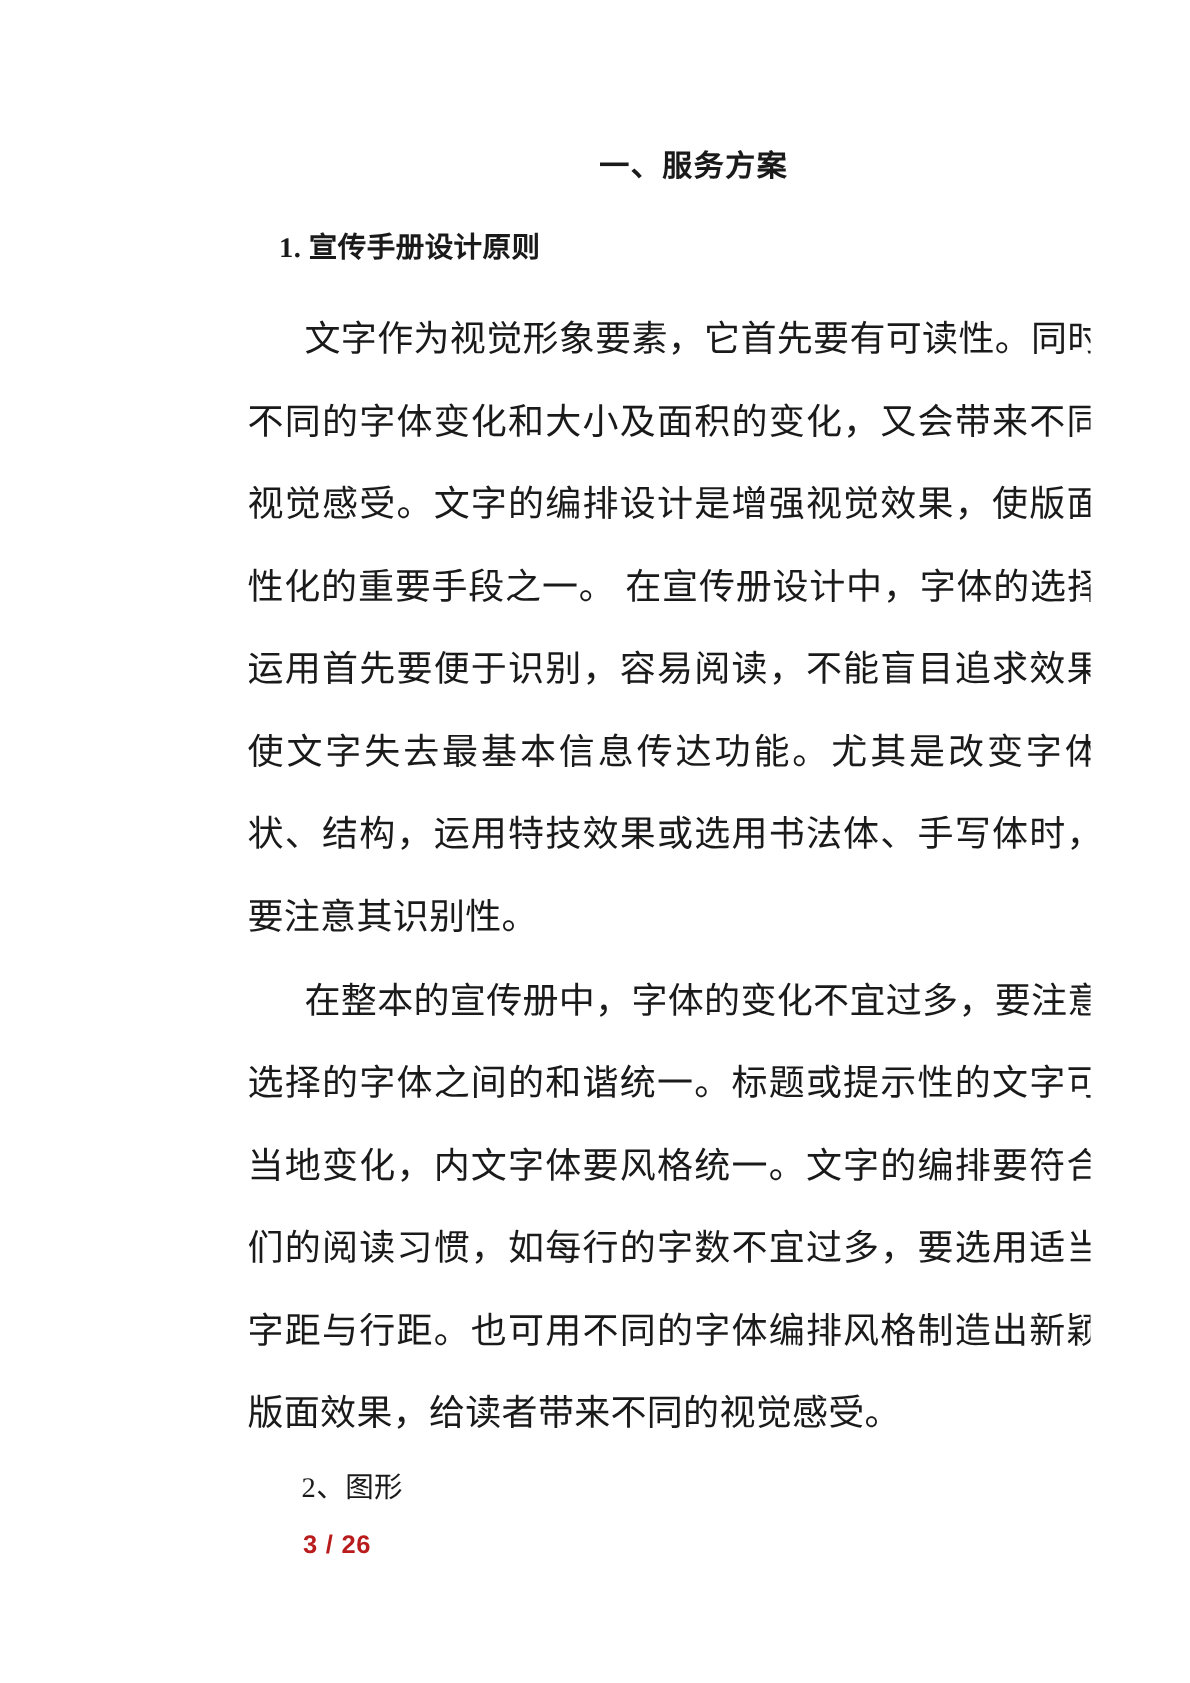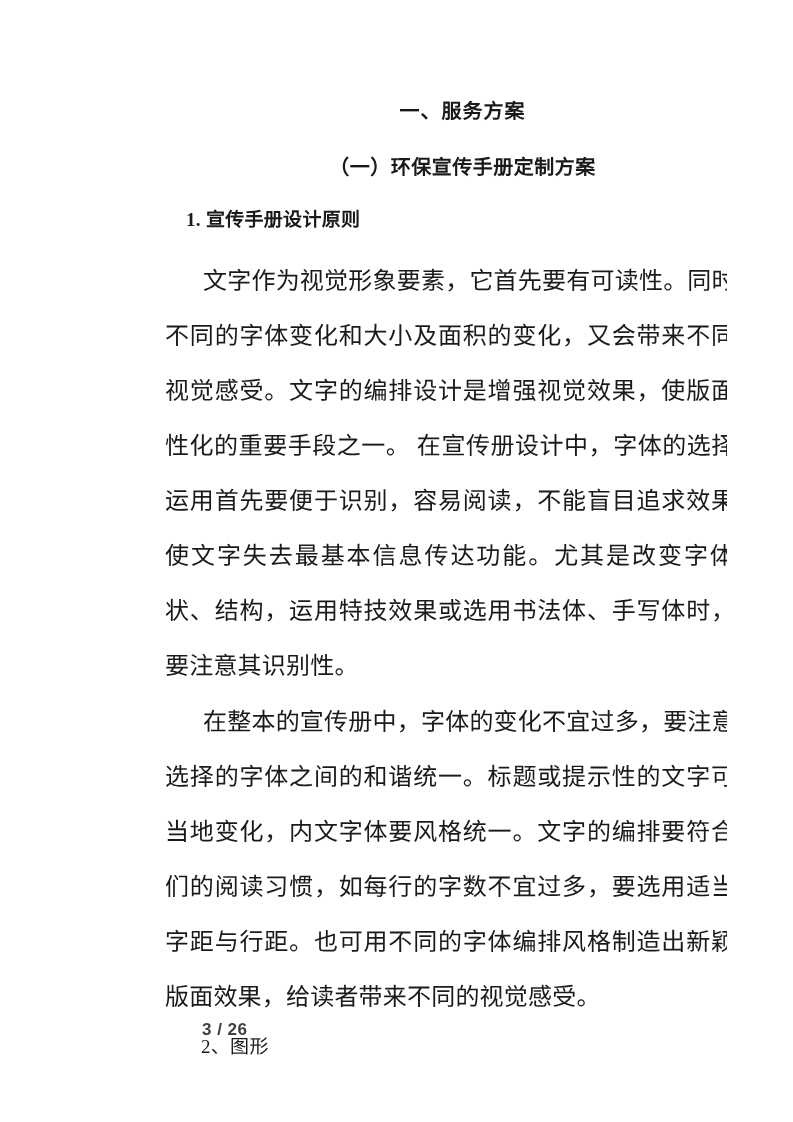--- a/index.html
+++ b/index.html
@@ -82,34 +82,33 @@
   }
 
   
   .footer {
     position: absolute;
     left: 136px;
     top: 1020px;
     font-family: "Liberation Sans", "DejaVu Sans", sans-serif;
     font-size: 17px;
     font-weight: bold;
-    color: #404040;
+    color: #b91c1c;
     letter-spacing: 0.5px;
   }
 </style>
 </head>
 <body>
 
 <div class="page">
 
   <div class="content">
 
     <h1 class="heading-1">一、服务方案</h1>
 
-    <h2 class="heading-2">（一）环保宣传手册定制方案</h2>
 
     <h3 class="heading-3">1. 宣传手册设计原则</h3>
 
 
     <p class="para">文字作为视觉形象要素，它首先要有可读性。同时，不同的字体变化和大小及面积的变化，又会带来不同的视觉感受。文字的编排设计是增强视觉效果，使版面个性化的重要手段之一。 在宣传册设计中，字体的选择与运用首先要便于识别，容易阅读，不能盲目追求效果而使文字失去最基本信息传达功能。尤其是改变字体形状、结构，运用特技效果或选用书法体、手写体时，更要注意其识别性。</p>
 
 
     <p class="para">在整本的宣传册中，字体的变化不宜过多，要注意所选择的字体之间的和谐统一。标题或提示性的文字可适当地变化，内文字体要风格统一。文字的编排要符合人们的阅读习惯，如每行的字数不宜过多，要选用适当的字距与行距。也可用不同的字体编排风格制造出新颖的版面效果，给读者带来不同的视觉感受。</p>
 
     <p class="sub-item">2、图形</p>

